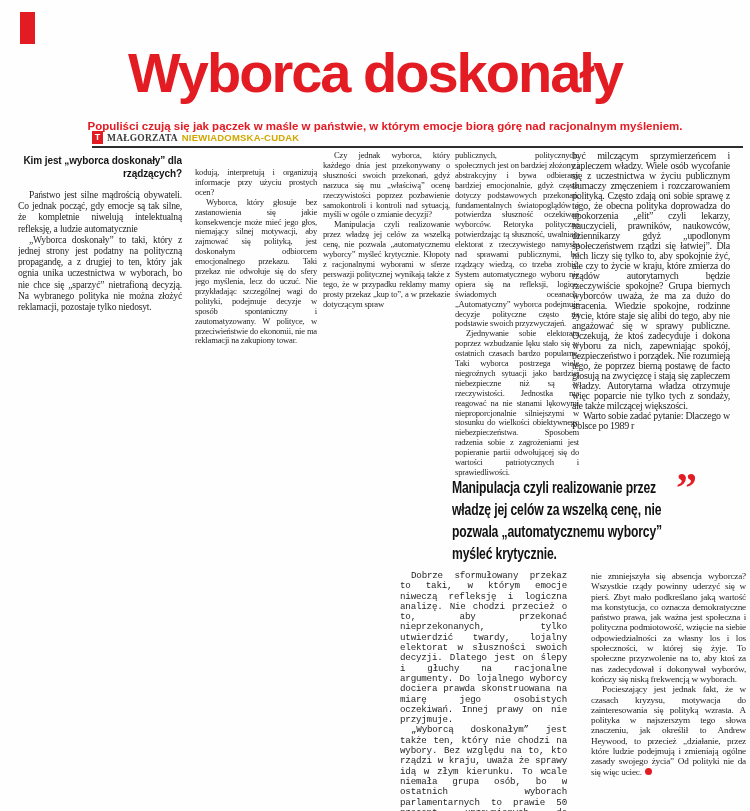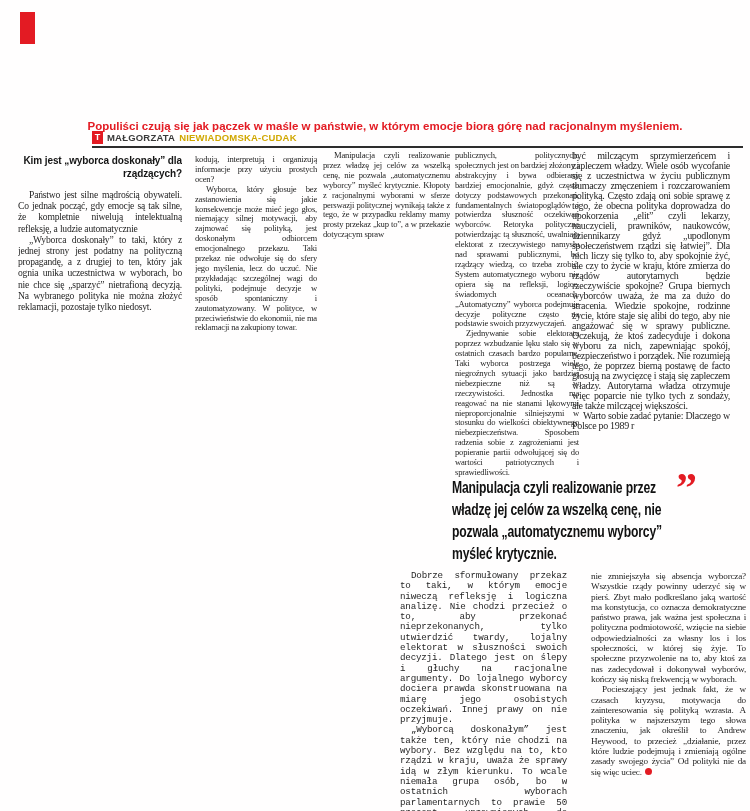--- a/index.html
+++ b/index.html
@@ -9,33 +9,33 @@
   .headline{position:absolute;left:0;top:40px;width:750px;margin:0;text-align:center;
         font-family:"Liberation Sans",sans-serif;font-weight:bold;font-size:56px;
         letter-spacing:-2px;color:#e31b23;}
   .lede{position:absolute;left:0;top:110px;width:750px;margin:10px;text-align:center;
         font-family:"Liberation Sans",sans-serif;font-weight:bold;font-size:11.5px;
         color:#e31b23;}
   .byline{position:absolute;left:92px;top:131px;display:flex;align-items:center;gap:4px;
         font-family:"Liberation Sans",sans-serif;font-weight:bold;font-size:9.5px;}
   .byline .logo{display:inline-block;width:11px;height:13px;background:#e31b23;color:#fff;
         font-size:9px;line-height:13px;text-align:center;}
-  .byline .first{color:#3a3a3a;letter-spacing:0.2px;}
+  .byline .first{color:#3a3a3a;letter-spacing:0.2px;font-family:Liberation Serif, serif;}
   .byline .last{color:#d0a700;letter-spacing:0.2px;}
   .rule{position:absolute;left:92px;top:146px;width:651px;height:2px;background:#2d2d2d;}
 
   .col{position:absolute;text-align:justify;font-size:8.6px;line-height:9.9px;
         letter-spacing:-0.2px;overflow:hidden;hyphens:auto;-webkit-hyphens:auto;}
   .col p{margin:0;}
   .col p.ind{text-indent:11px;}
   .col p.noind{text-indent:0;}
   #col1{left:18px;top:155px;width:164px;height:186px;font-size:9.6px;line-height:11.2px;}
   #col1 h2{margin:0 0 9px 0;font-family:"Liberation Sans",sans-serif;font-weight:bold;
         font-size:10px;line-height:12.5px;text-align:right;letter-spacing:-0.1px;color:#151515;}
-  #col2{left:195px;top:155px;width:122px;height:190px;}
+  #col2{left:195px;top:168px;width:122px;height:190px;}
   #col3{left:323px;top:151px;width:127px;height:186px;}
   #col4{left:455px;top:151px;width:124px;height:326px;}
   #col5{left:572px;top:151px;width:158px;height:322px;font-size:10px;line-height:10px;letter-spacing:-0.3px;}
   #bottomL{left:400px;top:571px;width:167px;height:241px;font-size:9.2px;line-height:10.3px;font-family:Liberation Mono, monospace;}
   #bottomR{left:591px;top:571px;width:155px;height:241px;font-size:9.2px;line-height:10.3px;}
 
   .pullquote{position:absolute;left:452px;top:477px;width:294px;height:96px;}
   .pq-text{width:290px;transform:scaleX(0.76);transform-origin:0 0;
         font-family:"Liberation Sans",sans-serif;font-weight:bold;font-size:16px;
         line-height:22px;letter-spacing:-0.2px;color:#111;}
@@ -44,20 +44,21 @@
   .enddot{display:inline-block;width:7px;height:7px;border-radius:50%;background:#e31b23;
         margin-left:3px;}
 </style>
 </head>
 <body>
 
 <div class="page">
 
   <div class="corner-mark"></div>
 
+  <h1 class="headline">Wyborca doskonały</h1>
 
   <p class="lede">Populiści czują się jak pączek w maśle w państwie, w którym emocje biorą górę nad racjonalnym myśleniem.</p>
 
   <div class="byline">
     <span class="logo">T</span>
     <span class="first">MAŁGORZATA</span>
     <span class="last">NIEWIADOMSKA-CUDAK</span>
   </div>
 
   <div class="rule"></div>
@@ -67,20 +68,21 @@
     <p class="ind">Państwo jest silne mądrością obywateli. Co jednak począć, gdy emocje są tak silne, że kompletnie niwelują intelektualną refleksję, a ludzie automatycznie</p>
     <p class="ind">„Wyborca doskonały” to taki, który z jednej strony jest podatny na polityczną propagandę, a z drugiej to ten, który jak ognia unika uczestnictwa w wyborach, bo nie chce się „sparzyć” nietrafioną decyzją. Na wybranego polityka nie można złożyć reklamacji, pozostaje tylko niedosyt.</p>
   </div>
 
   <div class="col" id="col2">
     <p class="noind">kodują, interpretują i organizują informacje przy użyciu prostych ocen?</p>
     <p class="ind">Wyborca, który głosuje bez zastanowienia się jakie konsekwencje może mieć jego głos, niemający silnej motywacji, aby zajmować się polityką, jest doskonałym odbiorcem emocjonalnego przekazu. Taki przekaz nie odwołuje się do sfery jego myślenia, lecz do uczuć. Nie przykładając szczególnej wagi do polityki, podejmuje decyzje w sposób spontaniczny i zautomatyzowany. W polityce, w przeciwieństwie do ekonomii, nie ma reklamacji na zakupiony towar.</p>
   </div>
 
   <div class="col" id="col3">
+    <p class="ind">Czy jednak wyborca, który każdego dnia jest przekonywany o słuszności swoich przekonań, gdyż narzuca się mu „właściwą” ocenę rzeczywistości poprzez pozbawienie samokontroli i kontroli nad sytuacją, myśli w ogóle o zmianie decyzji?</p>
     <p class="ind">Manipulacja czyli realizowanie przez władzę jej celów za wszelką cenę, nie pozwala „automatycznemu wyborcy” myśleć krytycznie. Kłopoty z racjonalnymi wyborami w sferze perswazji politycznej wynikają także z tego, że w przypadku reklamy mamy prosty przekaz „kup to”, a w przekazie dotyczącym spraw</p>
   </div>
 
   <div class="col" id="col4">
     <p class="noind">publicznych, politycznych, społecznych jest on bardziej złożony i abstrakcyjny i bywa odbierany bardziej emocjonalnie, gdyż często dotyczy podstawowych przekonań, fundamentalnych światopoglądów i potwierdza słuszność oczekiwań wyborców. Retoryka polityczna potwierdzając tą słuszność, uwalniają elektorat z rzeczywistego namysłu nad sprawami publicznymi, bo rządzący wiedzą, co trzeba zrobić. System automatycznego wyboru nie opiera się na refleksji, logice, świadomych oceanach. „Automatyczny” wyborca podejmuje decyzje polityczne często na podstawie swoich przyzwyczajeń.</p>
     <p class="ind">Zjednywanie sobie elektoratu poprzez wzbudzanie lęku stało się w ostatnich czasach bardzo popularne. Taki wyborca postrzega wiele niegroźnych sytuacji jako bardziej niebezpieczne niż są w rzeczywistości. Jednostka ma reagować na nie stanami lękowymi nieproporcjonalnie silniejszymi w stosunku do wielkości obiektywnego niebezpieczeństwa. Sposobem radzenia sobie z zagrożeniami jest popieranie partii odwołującej się do wartości patriotycznych i sprawiedliwości.</p>
   </div>
 
   <div class="col" id="col5">
     <p class="noind">być milczącym sprzymierzeńcem i zapleczem władzy. Wiele osób wycofanie się z uczestnictwa w życiu publicznym tłumaczy zmęczeniem i rozczarowaniem polityką. Często zdają oni sobie sprawę z tego, że obecna polityka doprowadza do upokorzenia „elit” czyli lekarzy, nauczycieli, prawników, naukowców, dziennikarzy gdyż „upodlonym społeczeństwem rządzi się łatwiej”. Dla nich liczy się tylko to, aby spokojnie żyć, ale czy to życie w kraju, które zmierza do rządów autorytarnych będzie rzeczywiście spokojne? Grupa biernych wyborców uważa, że ma za dużo do stracenia. Wiedzie spokojne, rodzinne życie, które staje się alibi do tego, aby nie angażować się w sprawy publiczne. Oczekują, że ktoś zadecyduje i dokona wyboru za nich, zapewniając spokój, bezpieczeństwo i porządek. Nie rozumieją tego, że poprzez bierną postawę de facto głosują na zwycięzcę i stają się zapleczem władzy. Autorytarna władza otrzymuje więc poparcie nie tylko tych z sondaży, ale także milczącej większości.</p>

